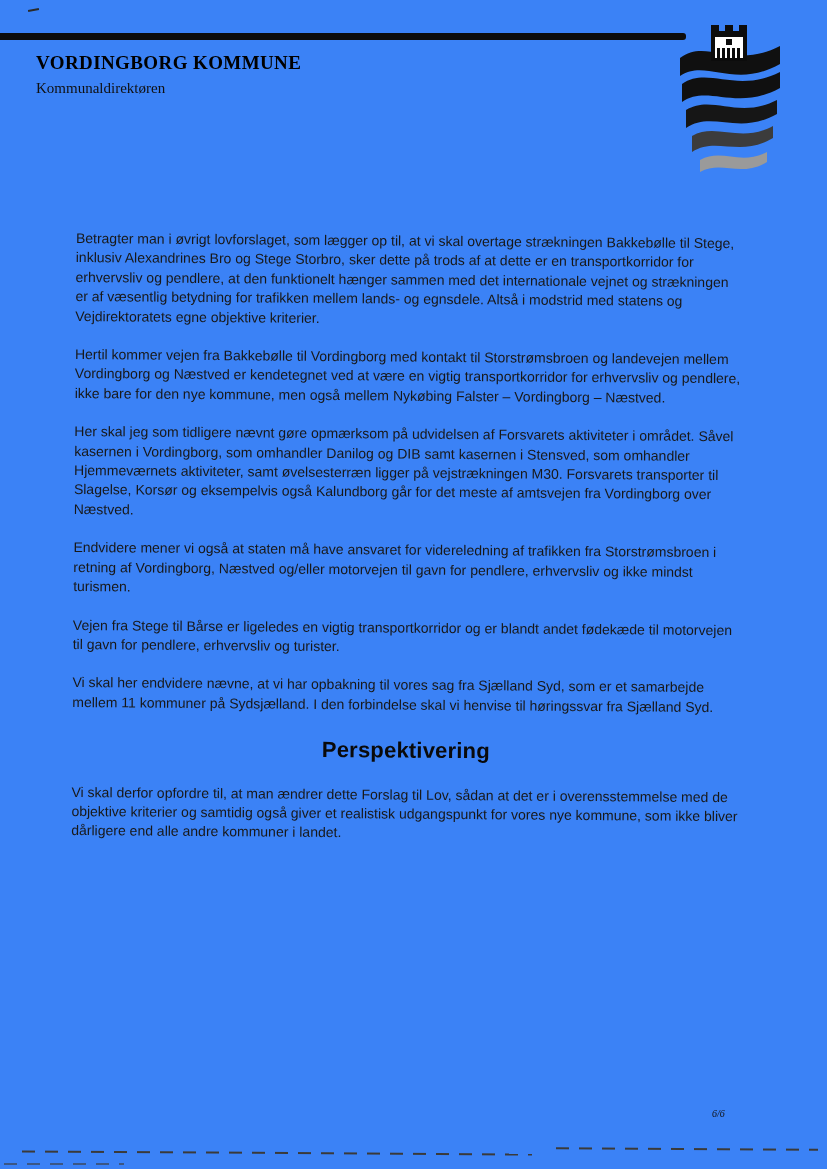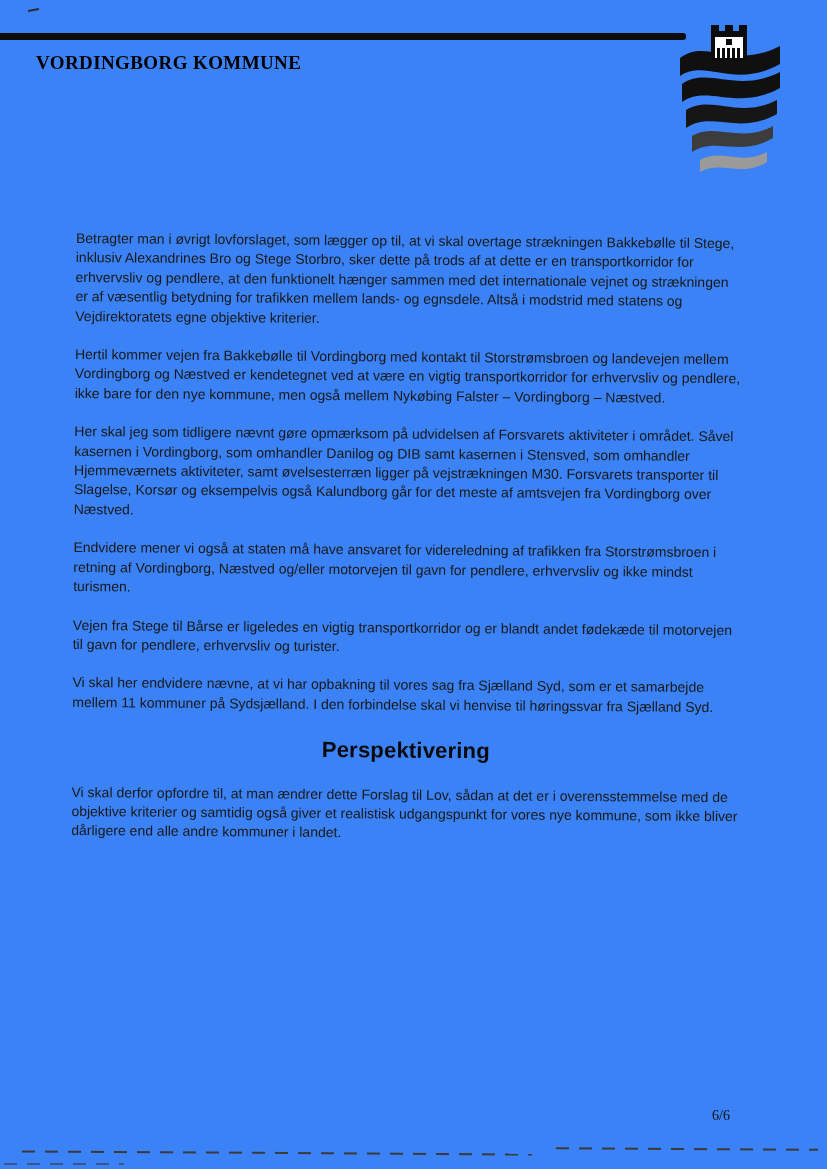--- a/index.html
+++ b/index.html
@@ -47,22 +47,23 @@
     font-weight: bold;
     font-size: 22px;
     letter-spacing: 0.2px;
     color: #0a0a0a;
     margin: 26px 0 25px 0;
   }
   .page-number {
     position: absolute;
     left: 712px; top: 1108px;
     font-family: "Liberation Serif", serif;
-    font-size: 14px;
+    font-size: 10px;
     color: #111;
+    font-style: italic;
   }
   .artifact { position: absolute; background: #2a2a2a; }
   .artifact-dash-top { left: 28px; top: 9px; width: 11px; height: 2px; transform: rotate(-10deg); }
   .artifact-dashed-line {
     position: absolute;
     height: 2px;
     background: repeating-linear-gradient(to right, #3a3a3a 0 13px, transparent 13px 23px);
   }
   .artifact-bottom-1 { left: 22px; top: 1152px; width: 510px; transform: rotate(0.35deg); }
   .artifact-bottom-2 { left: 556px; top: 1148px; width: 262px; transform: rotate(0.3deg); }
@@ -72,20 +73,21 @@
 <body>
 
 <div class="page">
 
   <div class="artifact artifact-dash-top"></div>
 
   <div class="top-bar"></div>
 
   <div class="letterhead">
     <div class="org-name">VORDINGBORG KOMMUNE</div>
+    <div class="dept-name">Kommunaldirektøren</div>
   </div>
 
   <svg class="logo" viewBox="0 0 104 168" aria-label="vordingborg-kommune-crest-waves-logo">
 
     <path d="M2,34 C28,14 56,46 102,22 L102,40 C56,66 28,34 2,52 Z" fill="#101010"></path>
     <path d="M4,60 C30,42 58,70 102,48 L102,64 C58,88 30,60 4,78 Z" fill="#101010"></path>
     <path d="M8,86 C34,70 60,96 99,76 L99,90 C60,112 34,86 8,104 Z" fill="#161616"></path>
     <path d="M14,112 C38,98 62,120 95,102 L95,114 C62,134 38,112 14,128 Z" fill="#3c3c3c"></path>
     <path d="M22,136 C44,124 62,142 89,128 L89,138 C62,154 44,136 22,148 Z" fill="#9a9a9a"></path>
 

